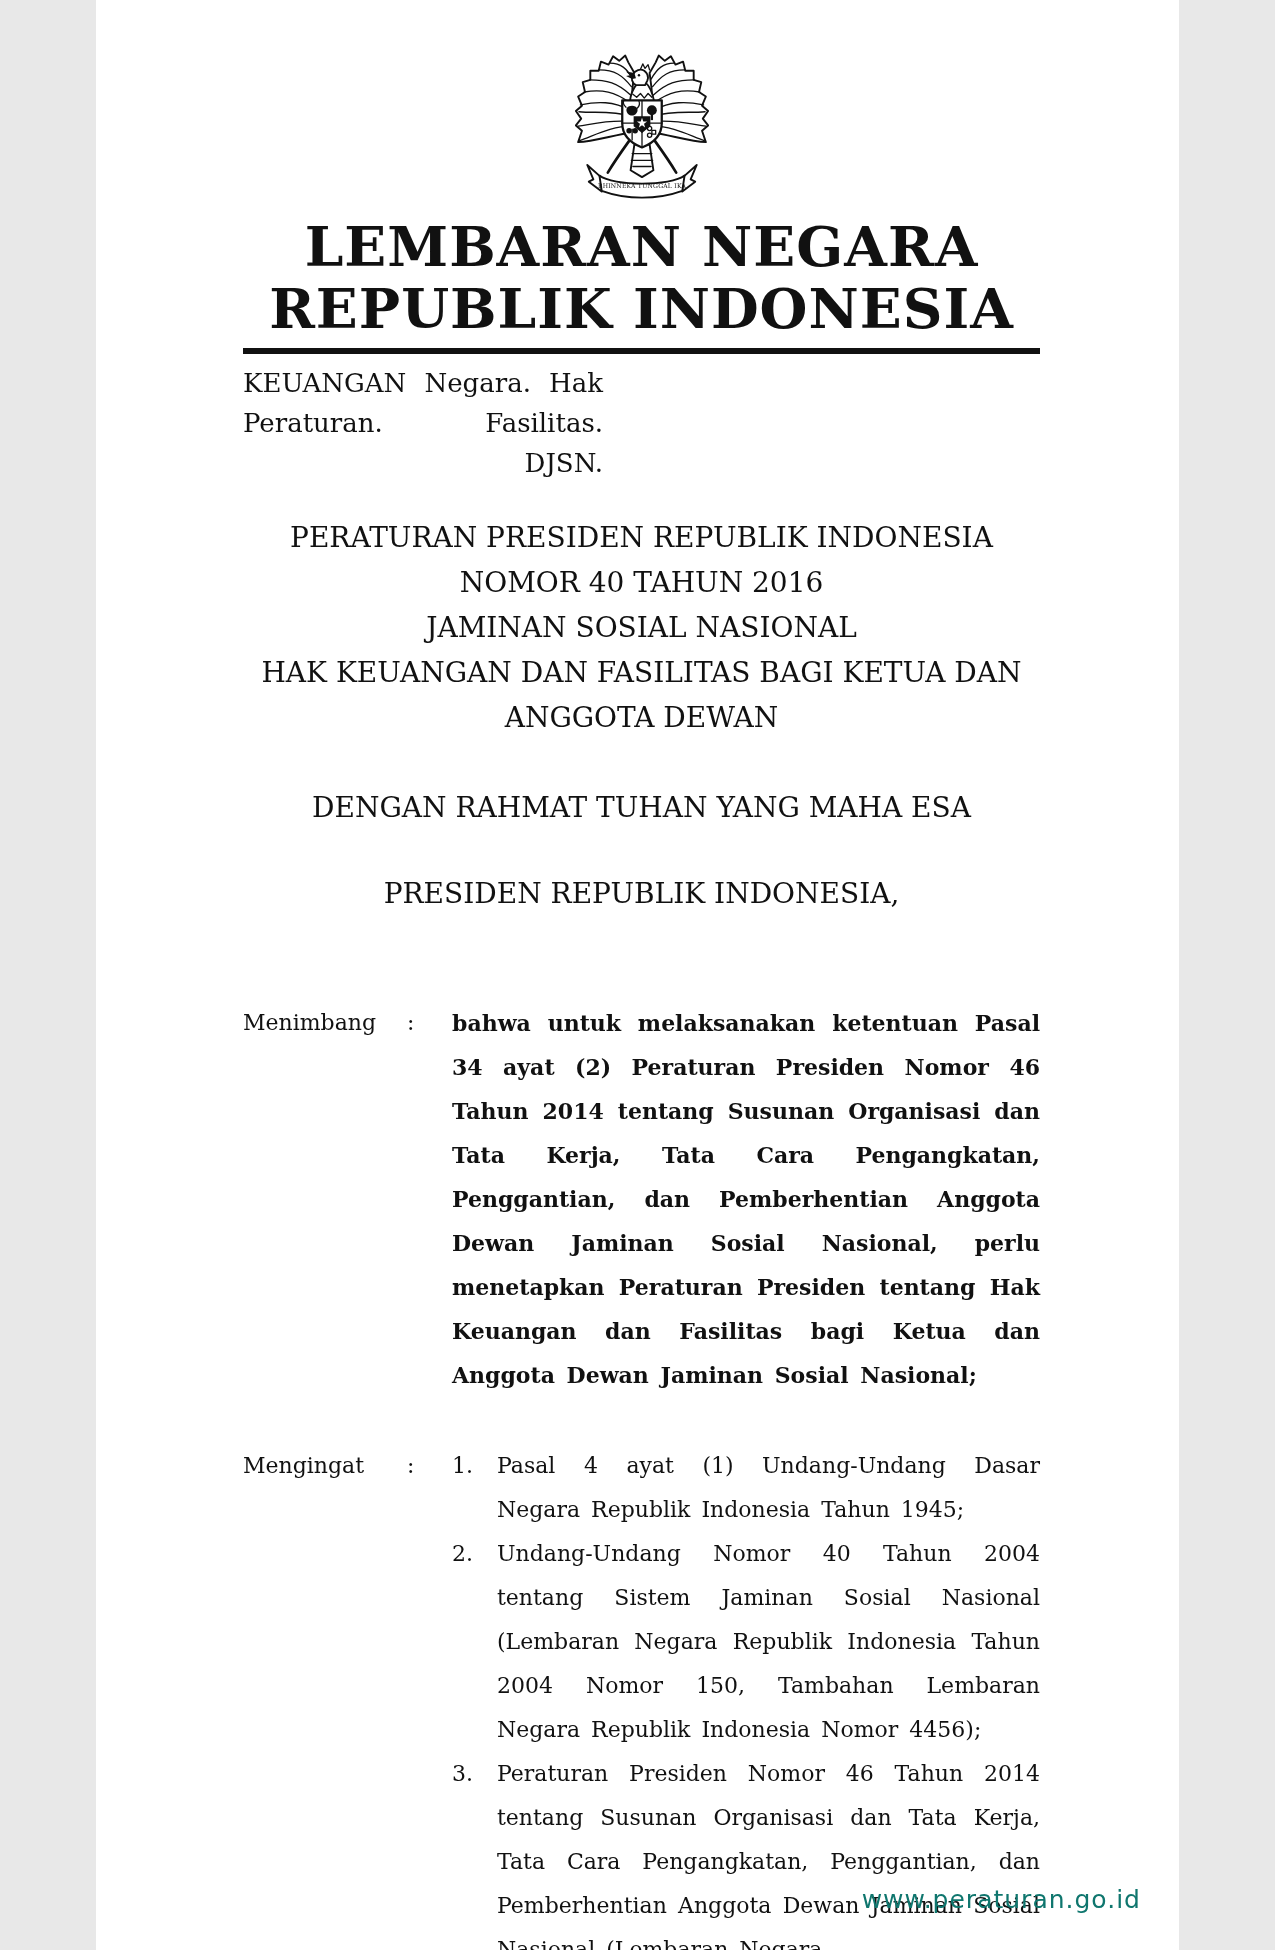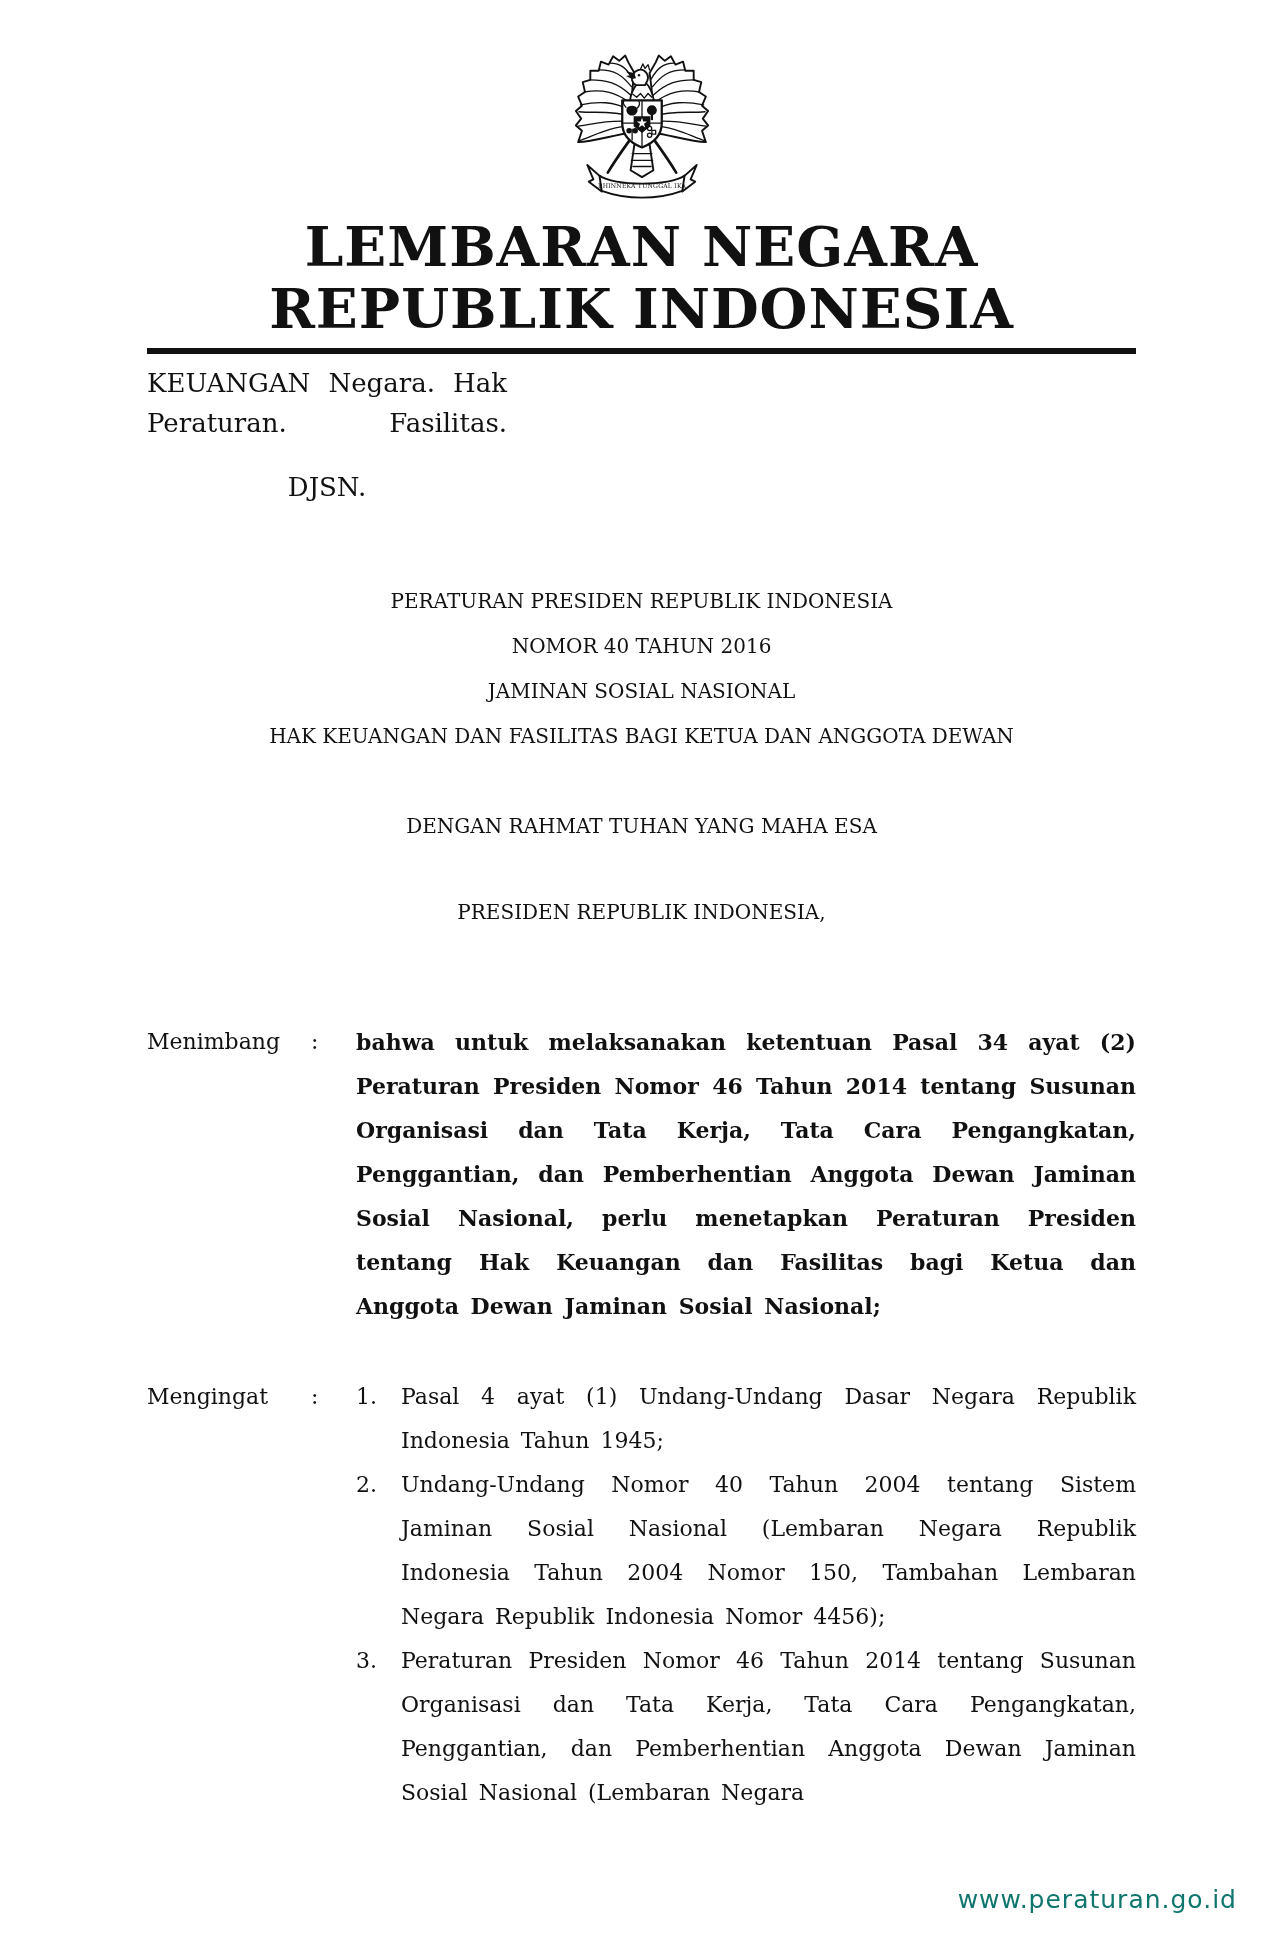--- a/index.html
+++ b/index.html
@@ -1,18 +1,18 @@
 <!DOCTYPE html>
 <html><head>
 <meta charset="utf-8">
 <style>
   html, body { margin: 0; padding: 0; background: #e8e8e8; }
   .page {
     position: relative;
-    width: 1275px;
+    width: 1083px;
     height: 1950px;
     margin: 0 auto;
     background: #ffffff;
     color: #111111;
     font-family: "DejaVu Serif", serif;
     overflow: hidden;
   }
   .content { padding: 0 139px 0 147px; }
 
   .emblem-wrap {
@@ -38,26 +38,26 @@
   }
 
   .docref {
     display: grid;
     grid-template-columns: 360px 1fr;
     margin-top: 9px;
     font-size: 26px;
     line-height: 40px;
   }
   .docref .subject-l1 { text-align: justify; text-align-last: justify; }
-  .docref .subject-l2 { text-align: center; margin-top: 24px; }
+  .docref .subject-l2 { text-align: right; }
 
   .title-block {
-    margin-top: 72px;
+    margin-top: 32px;
     text-align: center;
-    font-size: 20px;
+    font-size: 28px;
     line-height: 45px;
   }
   .invocation { margin-top: 45px; }
   .authority  { margin-top: 41px; }
 
   .clause {
     display: grid;
     grid-template-columns: 164px 45px 1fr;
     font-size: 22px;
     line-height: 44px;

